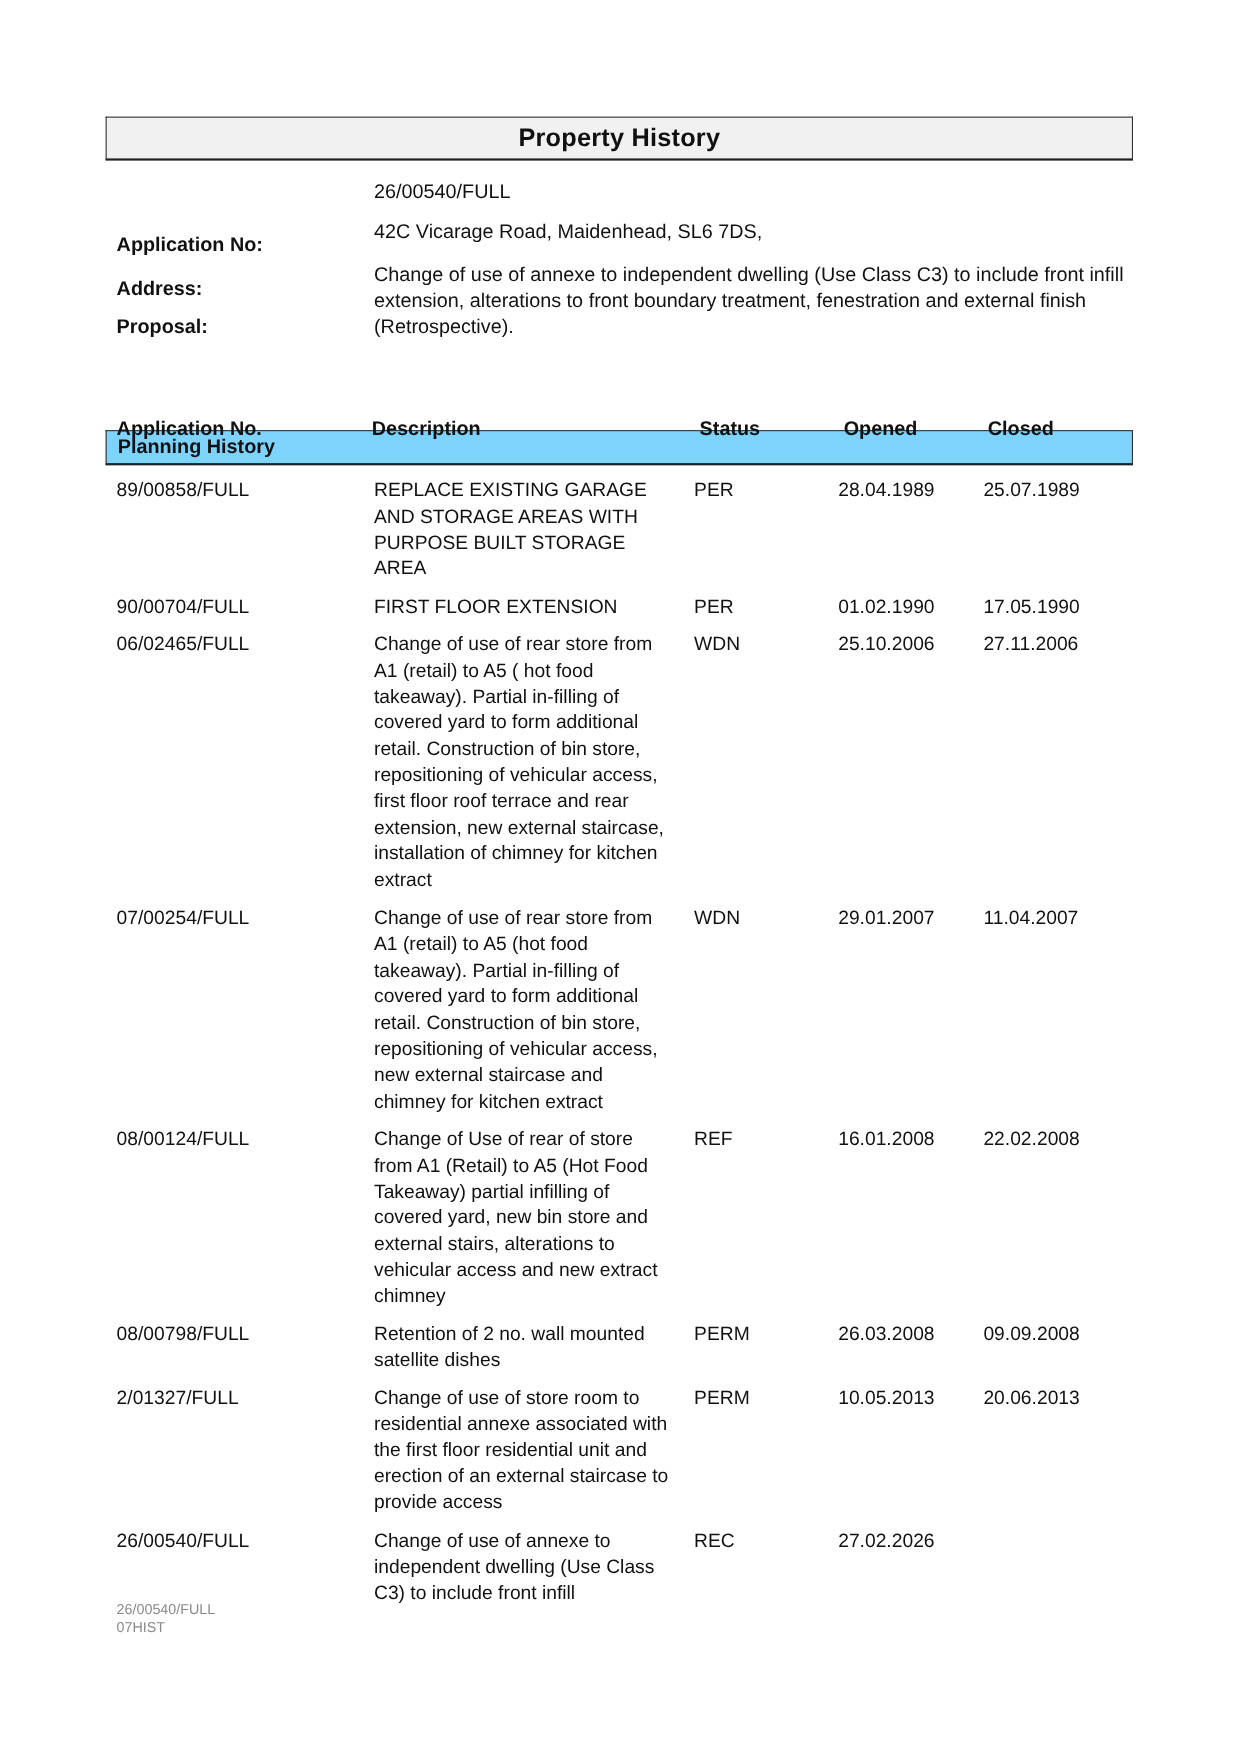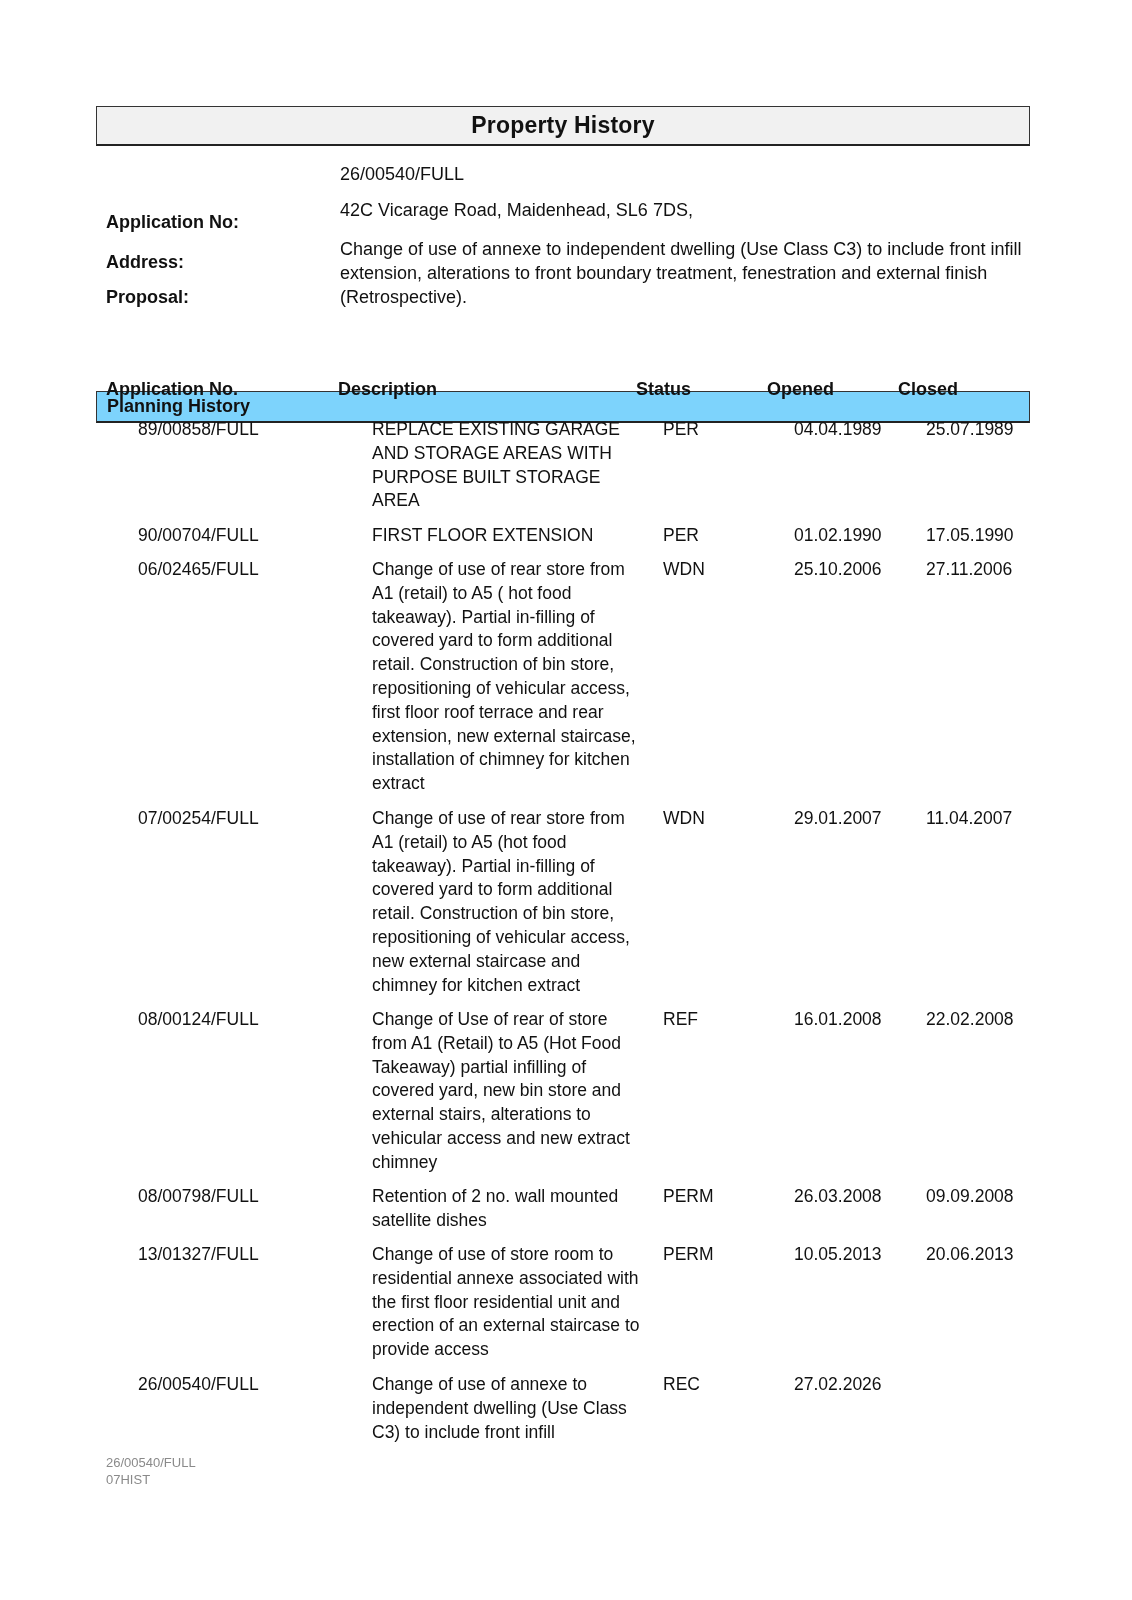--- a/index.html
+++ b/index.html
@@ -81,22 +81,21 @@
     }
     .row {
       position: absolute;
       left: 0;
       width: 1132px;
       font-size: 17.5px;
       line-height: 23.8px;
     }
     .cell {
       position: absolute;
-      top: 0;
-      margin-left: 32px;
+      top: 16px;
     }
     .c-app { left: 106px; white-space: nowrap; }
     .c-desc { left: 340px; width: 275px; }
     .c-status { left: 631px; white-space: nowrap; }
     .c-opened { left: 762px; white-space: nowrap; }
     .c-closed { left: 894px; white-space: nowrap; }
     .footer {
       position: absolute;
       left: 106px;
       top: 1454px;
@@ -134,21 +133,21 @@
   <span class="col-head" style="left:338px;">Description</span>
   <span class="col-head" style="left:636px;">Status</span>
   <span class="col-head" style="left:767px;">Opened</span>
   <span class="col-head" style="left:898px;text-align:right;">Closed</span>
 </div>
 
 <div class="row" style="top:418px;">
   <span class="cell c-app">89/00858/FULL</span>
   <span class="cell c-desc">REPLACE EXISTING GARAGE AND STORAGE AREAS WITH PURPOSE BUILT STORAGE AREA</span>
   <span class="cell c-status">PER</span>
-  <span class="cell c-opened">04.04.1989</span>
+  <span class="cell c-opened">28.04.1989</span>
   <span class="cell c-closed">25.07.1989</span>
 </div>
 
 <div class="row" style="top:524px;">
   <span class="cell c-app">90/00704/FULL</span>
   <span class="cell c-desc">FIRST FLOOR EXTENSION</span>
   <span class="cell c-status">PER</span>
   <span class="cell c-opened">01.02.1990</span>
   <span class="cell c-closed">17.05.1990</span>
 </div>
@@ -179,21 +178,21 @@
 
 <div class="row" style="top:1185px;">
   <span class="cell c-app">08/00798/FULL</span>
   <span class="cell c-desc">Retention of 2 no. wall mounted satellite dishes</span>
   <span class="cell c-status">PERM</span>
   <span class="cell c-opened">26.03.2008</span>
   <span class="cell c-closed">09.09.2008</span>
 </div>
 
 <div class="row" style="top:1243px;">
-  <span class="cell c-app">13/01327/FULL</span>
+  <span class="cell c-app">2/01327/FULL</span>
   <span class="cell c-desc">Change of use of store room to residential annexe associated with the first floor residential unit and erection of an external staircase to provide access</span>
   <span class="cell c-status">PERM</span>
   <span class="cell c-opened">10.05.2013</span>
   <span class="cell c-closed">20.06.2013</span>
 </div>
 
 <div class="row" style="top:1373px;">
   <span class="cell c-app">26/00540/FULL</span>
   <span class="cell c-desc">Change of use of annexe to independent dwelling (Use Class C3) to include front infill</span>
   <span class="cell c-status">REC</span>

